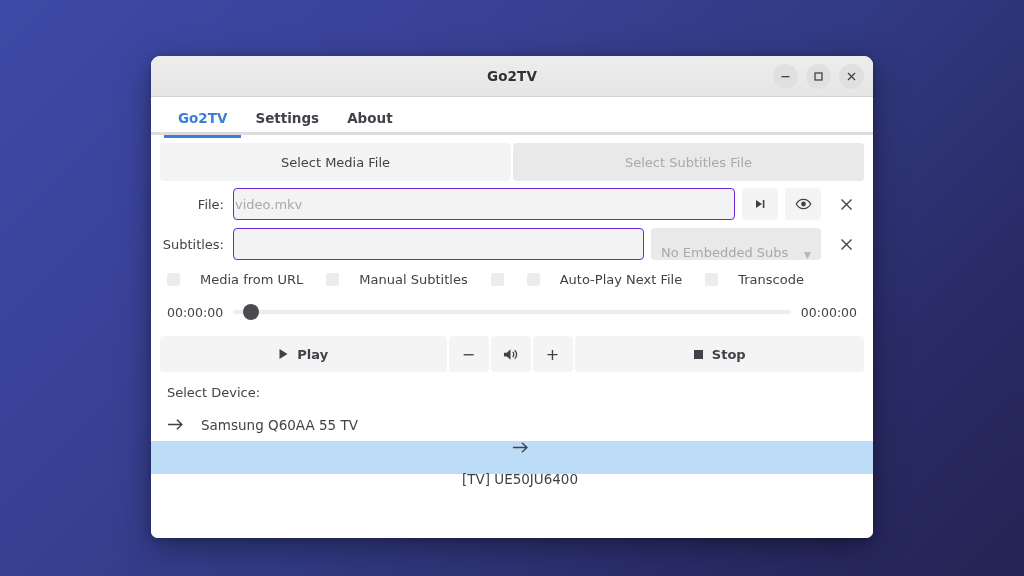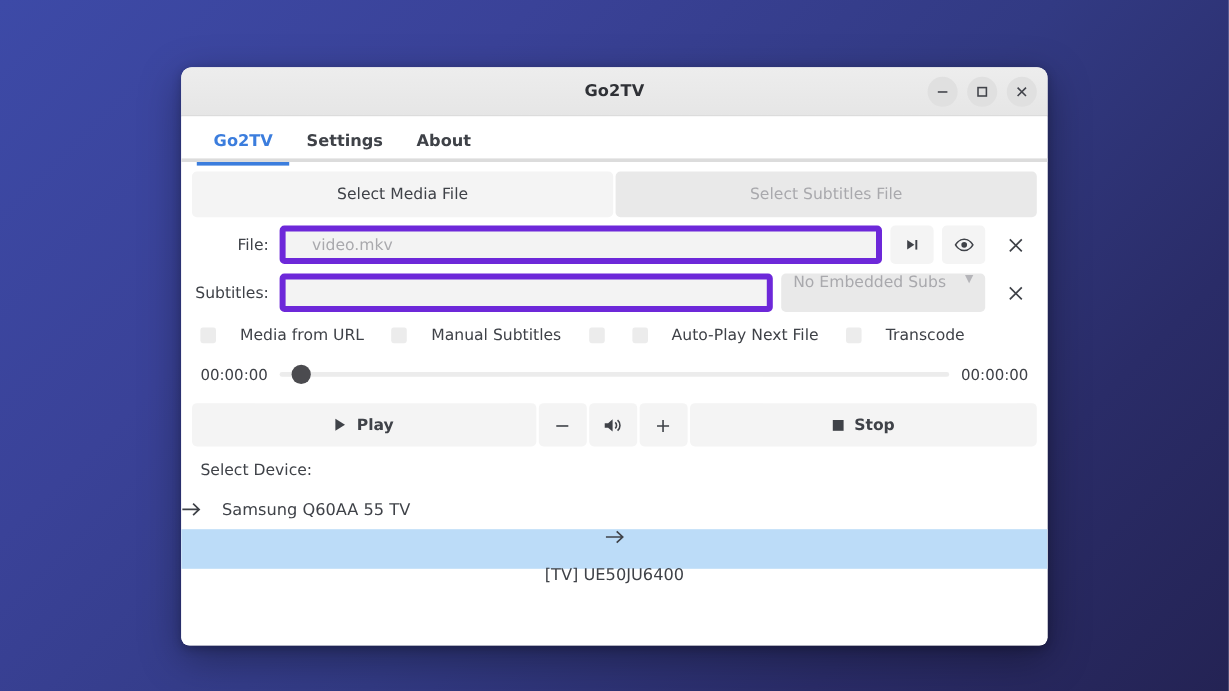--- a/index.html
+++ b/index.html
@@ -119,43 +119,43 @@
     font-size: 13px;
     color: #3f4248;
     width: 66px;
     text-align: right;
     flex: 0 0 auto;
     padding-right: 2px;
   }
   .text-input {
     flex: 1 1 auto;
     height: 32px;
-    border: 5px solid #6d28d9;
+    border: 1px solid #6d28d9;
     border-radius: 4px;
     background: #f3f3f3;
     display: flex; align-items: center;
-    padding: 0 22px;
+    padding: 0 1px;
     font-size: 13px;
     color: #3f4248;
   }
   .text-input .ph { color: #a9a9ad; }
   .icon-btn {
     width: 36px; height: 32px;
     border-radius: 4px;
     background: #f4f4f4;
     display:flex; align-items:center; justify-content:center;
     color:#3f4248;
     flex: 0 0 auto;
   }
   .icon-btn.plain { background: transparent; }
   .combo {
     width: 170px; height: 32px;
     background: #e9e9e9;
     border-radius: 4px;
-    display:flex; align-items:flex-start; justify-content:space-between;
+    display:flex; align-items:flex-end; justify-content:space-between;
     padding: 0 10px;
     font-size: 13px;
     color: #a9a9ad;
     flex: 0 0 auto;
   }
   .combo .caret { font-size: 9px; color:#b5b5b9; }
 
   
   .check-row {
     display: flex;
@@ -228,20 +228,21 @@
   
   .dev-label {
     font-size: 13px; color: #3f4248;
     margin: 13px 0 0 16px;
   }
   .dev-list { margin-top: 8px; }
   .dev-item {
     display: flex; align-items: center;
     gap: 17px;
     height: 33px;
+    padding-left: 16px;
     font-size: 13.5px;
     color: #3f4248;
   }
   .dev-item.selected { background: #bcdcf8; flex-direction: column; }
   .dev-item .arrow { color: #3f4248; display:flex; }
 </style>
 </head>
 <body>
 
 <div class="window">

